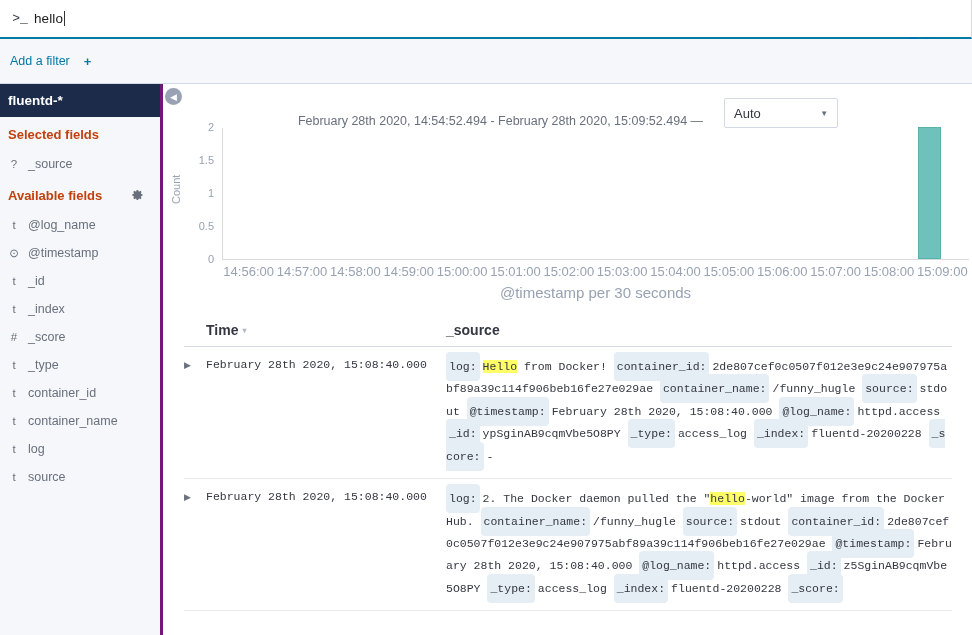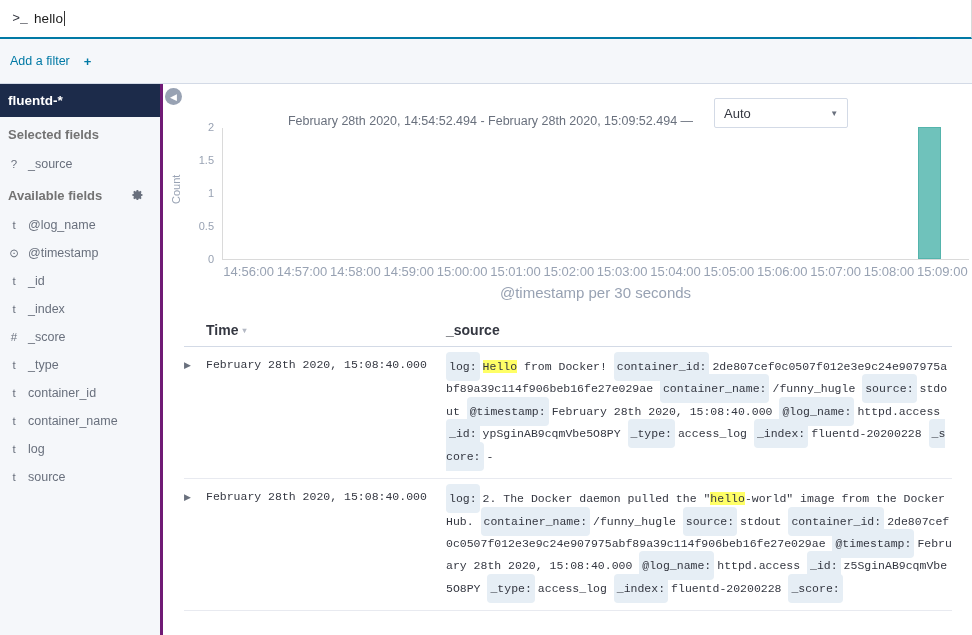--- a/index.html
+++ b/index.html
@@ -67,21 +67,21 @@
   .sidebar {
     position: absolute; top: 84px; left: 0; width: 163px; bottom: 0;
     background: #f5f7fa; border-right: 3px solid #701a75; overflow: hidden;
   }
   .index-pattern {
     height: 33px; background: #1c2b4a; color: #fff;
     display: flex; align-items: center; padding-left: 8px;
     font-weight: bold; font-size: 13.5px; cursor: pointer;
   }
   .sec-title {
-    font-weight: bold; font-size: 13px; color: #737373;
+    font-weight: bold; font-size: 13px; color: #c2410c;
     padding: 9px 8px 6px 8px; line-height: 1.35;
   }
   .sec-title.with-gear { display: flex; justify-content: space-between; align-items: flex-start; padding-right: 16px; }
   .sec-title .lbl { max-width: 100px; }
   .gear { color: #69707d; cursor: pointer; font-size: 12px; margin-top: 2px; }
   .field-row {
     display: flex; align-items: center; gap: 9px;
     padding: 7px 8px 7px 9px; font-size: 12.5px; color: #69707d;
     cursor: pointer;
   }
@@ -103,21 +103,21 @@
   .main {
     position: absolute; top: 84px; left: 164px; right: 0; bottom: 0;
     background: #fff; overflow: hidden;
   }
   .chart-head {
     display: flex; align-items: flex-end; justify-content: center;
     height: 44px; padding-top: 6px; gap: 12px;
   }
   .range-label { font-size: 12.5px; color: #69707d; }
   .interval-select {
-    margin-left: 9px; width: 134px; height: 30px;
+    margin-left: 9px; width: 114px; height: 30px;
     border: 1px solid #d3dae6; border-radius: 2px; background: #fff;
     display: flex; align-items: center; justify-content: space-between;
     padding: 0 9px; font-size: 13px; color: #343741; cursor: pointer;
   }
   .interval-select .arr { font-size: 8px; color: #69707d; }
 
   
   .chart-area { position: relative; height: 180px; margin: 0; }
   .ylabel {
     position: absolute; left: 6px; top: 76px;

